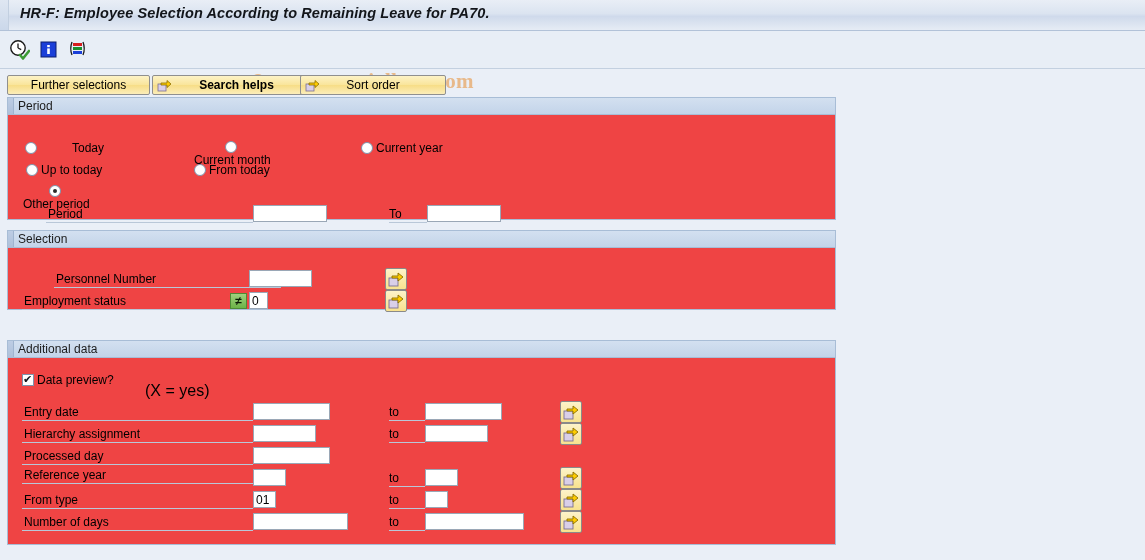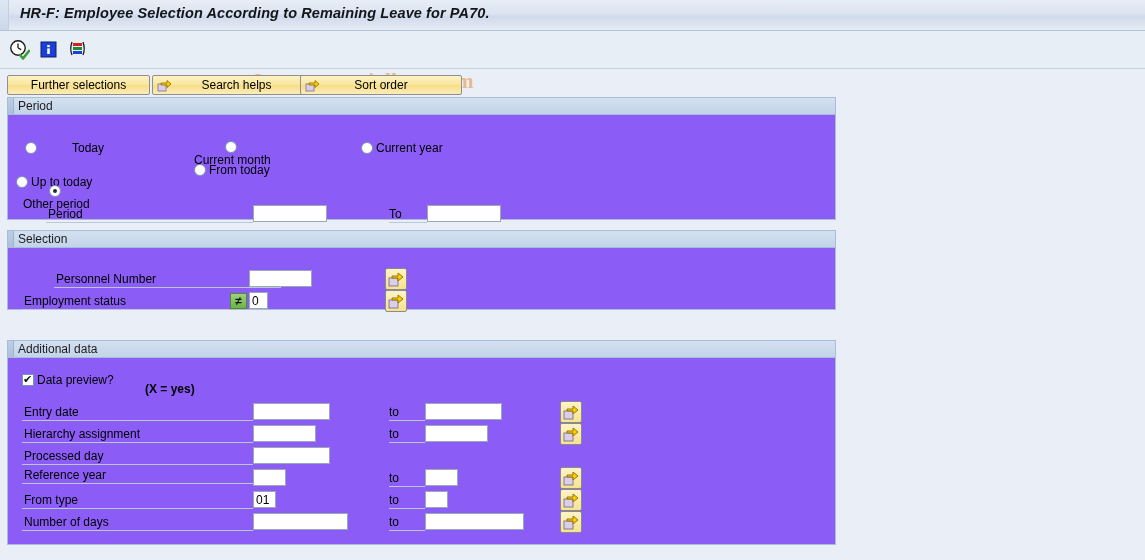--- a/index.html
+++ b/index.html
@@ -58,21 +58,21 @@
     font-size: 12px; color: #000;
     display: flex; align-items: center; justify-content: center;
     cursor: pointer; white-space: nowrap;
   }
   .sapbtn .arrowicon { position: absolute; left: 4px; top: 2px; }
 
   
   .panel {
     position: absolute; left: 7px; width: 829px;
     border: 1px solid #a8bdd6;
-    background: #8b5cf6;
+    background: #ef4444;
   }
   .panel-head {
     height: 17px;
     background: linear-gradient(to bottom,#d3e0f0 0%, #c3d4e9 100%);
     border-bottom: 1px solid #a8bdd6;
     position: relative;
   }
   .panel-head::before{
     content:""; position:absolute; left:0; top:0; width:5px; height:100%;
     background:linear-gradient(to bottom,#bdcde4,#aec0da);
@@ -191,31 +191,31 @@
   </div>
   <div class="watermark">© www.tutorialkart.com</div>
 </div>
 
 <div class="btnrow">
 
   <div class="sapbtn" style="left:7px; width:143px;">
     <span>Further selections</span>
   </div>
 
-  <div class="sapbtn" style="left:152px; width:169px;">
+  <div class="sapbtn" style="left:152px; width:169px;font-weight:bold;">
     <span class="arrowicon">
       <svg width="15" height="15" viewBox="0 0 15 15">
         <rect x="1" y="6" width="8" height="7" fill="#d9cfe8" stroke="#7a6f92" stroke-width="0.8"></rect>
         <path d="M4 5 L10 5 L10 2.5 L14 6 L10 9.5 L10 7 L4 7 Z" fill="#ffcc00" stroke="#8a6d00" stroke-width="0.8" stroke-linejoin="round"></path>
       </svg>
     </span>
     <span>Search helps</span>
   </div>
 
-  <div class="sapbtn" style="left:300px; width:162px;">
+  <div class="sapbtn" style="left:300px; width:146px;">
     <span class="arrowicon">
       <svg width="15" height="15" viewBox="0 0 15 15">
         <rect x="1" y="6" width="8" height="7" fill="#d9cfe8" stroke="#7a6f92" stroke-width="0.8"></rect>
         <path d="M4 5 L10 5 L10 2.5 L14 6 L10 9.5 L10 7 L4 7 Z" fill="#ffcc00" stroke="#8a6d00" stroke-width="0.8" stroke-linejoin="round"></path>
       </svg>
     </span>
     <span>Sort order</span>
   </div>
 
 </div>
@@ -232,21 +232,21 @@
     </div>
     <div class="radio-row" style="left:186px; top:26px;flex-direction:column;">
       <span class="radio"></span>
       <span class="radio-label">Current month</span>
     </div>
     <div class="radio-row" style="left:353px; top:26px;">
       <span class="radio"></span>
       <span class="radio-label">Current year</span>
     </div>
 
-    <div class="radio-row" style="left:8px; top:48px;margin-top:12px;">
+    <div class="radio-row" style="left:18px; top:48px;">
       <span class="radio"></span>
       <span class="radio-label">Up to today</span>
     </div>
     <div class="radio-row" style="left:186px; top:48px;">
       <span class="radio"></span>
       <span class="radio-label">From today</span>
     </div>
 
     <div class="radio-row" style="left:15px; top:70px;flex-direction:column;">
       <span class="radio on"></span>
@@ -293,21 +293,21 @@
 <div class="panel" style="top:340px; height:205px;">
   <div class="panel-head">
     <div class="panel-title">Additional data</div>
   </div>
   <div class="panel-body" style="height:186px;">
 
     <div class="cb-row" style="left:14px; top:15px;">
       <span class="cbox on"></span>
       <span>Data preview?</span>
     </div>
-    <div style="position:absolute; left:137px; top:24px; font-size:12px; white-space:nowrap;font-weight:bold;">(X = yes)</div>
+    <div style="position:absolute; left:137px; top:24px; font-size:16px; white-space:nowrap;">(X = yes)</div>
 
     <div class="flabel" style="left:14px; top:47px; width:231px;">Entry date</div>
     <input class="sapinput" style="left: 245px; top: 45px; width: 77px;" value="">
     <div class="smalllabel" style="left:381px; top:47px; width:36px;">to</div>
     <input class="sapinput" style="left: 417px; top: 45px; width: 77px;" value="">
     <div class="msbtn" style="left:552px; top:43px;">
       <svg width="16" height="16" viewBox="0 0 16 16">
         <rect x="1" y="7" width="9" height="8" fill="#d9cfe8" stroke="#7a6f92" stroke-width="0.9"></rect>
         <path d="M4 5 L10 5 L10 2 L15 6 L10 10 L10 7 L4 7 Z" fill="#ffcc00" stroke="#8a6d00" stroke-width="0.9" stroke-linejoin="round"></path>
       </svg>

